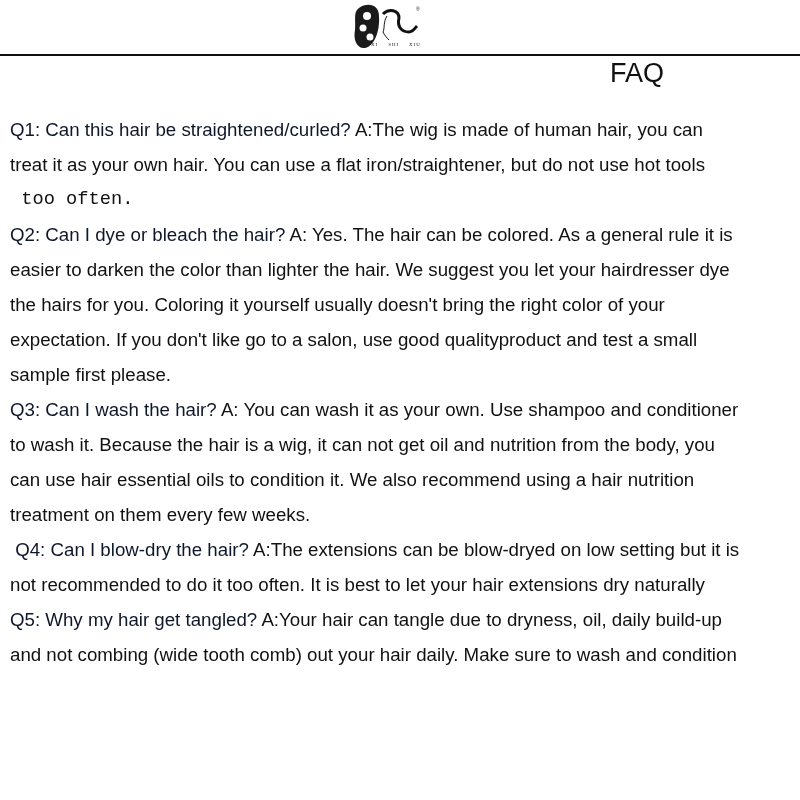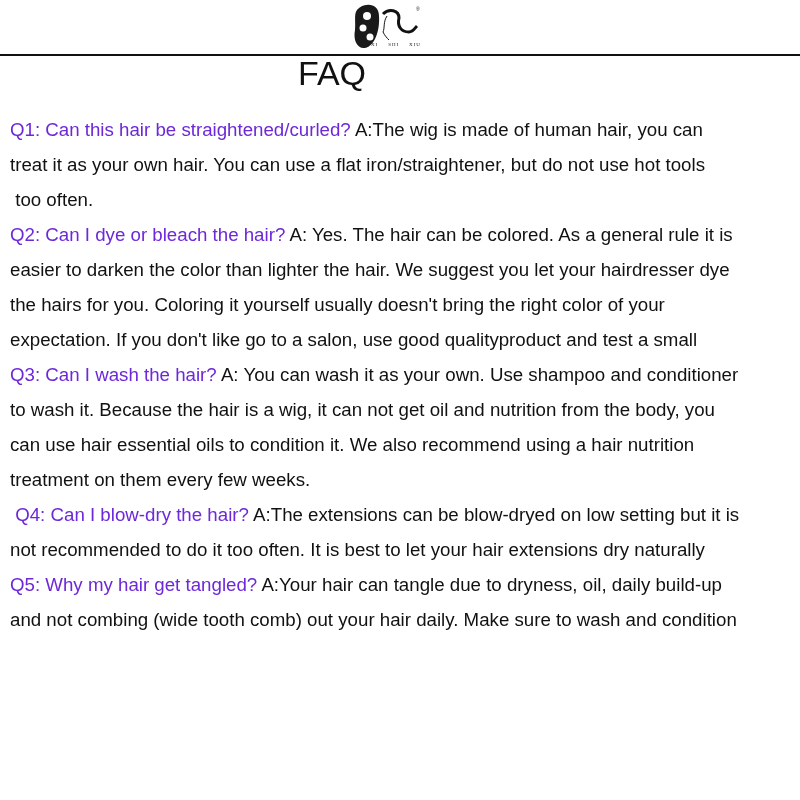--- a/index.html
+++ b/index.html
@@ -1,24 +1,24 @@
 <!DOCTYPE html>
 <html><head>
   <meta charset="utf-8">
   <style>
     html, body { margin: 0; padding: 0; background: #ffffff; }
     body { width: 800px; height: 800px; position: relative; overflow: hidden; font-family: "Liberation Sans", sans-serif; color: #111111; }
     .header { position: absolute; left: 0; top: 0; width: 800px; height: 56px; }
     .logo { position: absolute; left: 353px; top: 2px; width: 70px; height: 50px; }
     .logo-caption { position: absolute; left: 371px; top: 42px; width: 50px; font-family: "Liberation Serif", serif; font-size: 5px; letter-spacing: 1px; color: #222; display: flex; justify-content: space-between; }
     .divider { position: absolute; left: 0; top: 54px; width: 800px; height: 2px; background: #111111; }
-    .title { position: absolute; left: 0; top: 56px; width: 664px; text-align: center; font-size: 34px; line-height: 34px; color: #111; }
+    .title { position: absolute; left: 0; top: 56px; width: 664px; text-align: right; font-size: 27px; line-height: 34px; color: #111; }
     .content { position: absolute; left: 10px; top: 112px; width: 790px; font-size: 18.7px; line-height: 35px; }
     .line { white-space: nowrap; height: 35px; }
-    .q { color: #6d28d9; }
+    .q { color: #0f172a; }
   </style>
 </head>
 <body>
 
 <div class="header">
   <div class="logo">
     <svg width="70" height="50" viewBox="0 0 70 50">
 
       <path d="M6 6 C14 0, 26 2, 26 14 C27 28, 22 44, 12 46 C4 47, 0 38, 2 28 C3 18, 0 10, 6 6 Z" fill="#1a1a1a"></path>
       <circle cx="14" cy="14" r="4" fill="#fff"></circle>
@@ -38,28 +38,29 @@
   <div class="divider"></div>
 </div>
 
 <div class="title">FAQ</div>
 
 <div class="content">
 
   <div class="faq-item">
     <div class="line"><span class="q">Q1: Can this hair be straightened/curled?</span><span> A:The wig is made of human hair, you can</span></div>
     <div class="line">treat it as your own hair. You can use a flat iron/straightener, but do not use hot tools</div>
-    <div class="line" style="white-space:pre;"> too often.</div>
+    <div class="line" style="white-space:pre;font-family:Liberation Mono, monospace;"> too often.</div>
   </div>
 
   <div class="faq-item">
     <div class="line"><span class="q">Q2: Can I dye or bleach the hair?</span><span> A: Yes. The hair can be colored. As a general rule it is</span></div>
     <div class="line">easier to darken the color than lighter the hair. We suggest you let your hairdresser dye</div>
     <div class="line">the hairs for you. Coloring it yourself usually doesn't bring the right color of your</div>
     <div class="line">expectation. If you don't like go to a salon, use good qualityproduct and test a small</div>
+    <div class="line">sample first please.</div>
   </div>
 
   <div class="faq-item">
     <div class="line"><span class="q">Q3: Can I wash the hair?</span><span> A: You can wash it as your own. Use shampoo and conditioner</span></div>
     <div class="line">to wash it. Because the hair is a wig, it can not get oil and nutrition from the body, you</div>
     <div class="line">can use hair essential oils to condition it. We also recommend using a hair nutrition</div>
     <div class="line">treatment on them every few weeks.</div>
   </div>
 
   <div class="faq-item">

